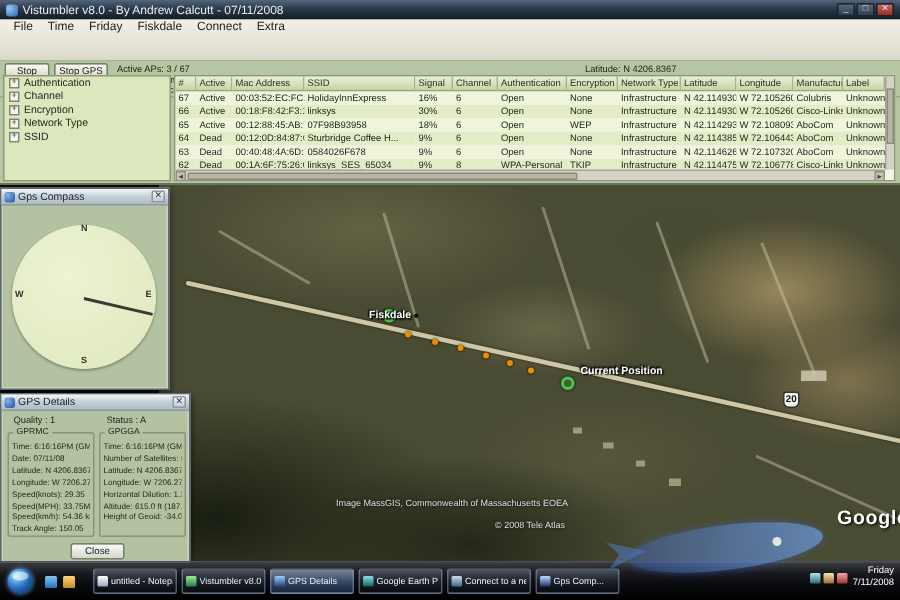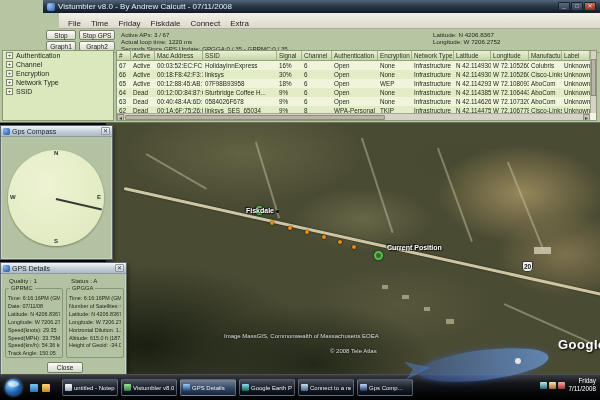--- a/index.html
+++ b/index.html
@@ -36,32 +36,32 @@
   #route-shield { position:absolute; width:11px; height:11px; background:#f5f5f0; border:1px solid #333;
                border-radius:2px 2px 4px 4px; color:#111; font-size:6.5px; font-weight:bold; text-align:center;
                line-height:10px; }
   .map-credit { position:absolute; color:rgba(255,255,255,.85); font-size:6px; white-space:nowrap;
                text-shadow:0 0 2px #000; }
   #google-logo { position:absolute; color:#fff; font-size:13px; font-weight:bold; letter-spacing:.5px;
                text-shadow:1px 1px 2px #000;margin-left:28px; }
 
   
   #main-win { position:absolute; left:0; top:0; width:600px; height:123px; z-index:5;
-              background:#b7c6a2; border-bottom:1px solid #6a7458;padding-left:43px; }
+              background:#b7c6a2; border-bottom:1px solid #6a7458; }
   #titlebar { height:13px; background:linear-gradient(180deg,#54657a 0%,#2b3949 45%,#121c28 100%);
               display:flex; align-items:center; padding:0 4px; gap:3px; }
   #title-ico { width:8px; height:8px; background:radial-gradient(circle at 30% 30%, #9ec4ee, #2a62b0);
               border-radius:2px; flex:none; }
   #title-text { color:#e8eef6; font-size:8px; white-space:nowrap; overflow:hidden; flex:1; }
   .win-ctrls { display:flex; gap:1px; }
   .win-ctrl { width:12px; height:9px; background:linear-gradient(#5a6a7c,#323e4e); border:1px solid #1a2430;
               border-radius:1px; color:#dde; font-size:6px; line-height:7px; text-align:center; }
   .win-ctrl.close { background:linear-gradient(#d06a5a,#9a2c1e); }
-  #menubar { height:16px; background:linear-gradient(#f2f0e8,#dcd9cc); display:flex; align-items:flex-end;
-              gap:0; padding-left:4px; border-bottom:1px solid #b0ad9e;margin-left:16px; }
+  #menubar { height:28px; background:linear-gradient(#f2f0e8,#dcd9cc); display:flex; align-items:flex-start;
+              gap:0; padding-left:4px; border-bottom:1px solid #b0ad9e; }
   .menu-item { font-size:8px; color:#222; padding:0 5px; }
   #toolbar { position:relative; height:24px; background:#b7c6a2; border-bottom:1px solid #97a782; }
   .tb-btn { position:absolute; height:10px; background:linear-gradient(#fcfcf8,#d9d9ca); border:1px solid #75856a;
               border-radius:2px; font-size:6.5px; color:#222; text-align:center; line-height:9px; }
   .tb-stat { position:absolute; font-size:6.2px; color:#1c2418; white-space:nowrap; }
 
   #tree-panel { position:absolute; left:2px; top:50px; width:112px; height:71px;
               background:#dbe7bd; border:1px solid #8a9a76; overflow:hidden; }
   .tree-item { display:flex; align-items:center; gap:3px; font-size:7px; color:#1c2418; padding:1px 0 1px 3px; }
   .tree-plus { width:7px; height:7px; border:1px solid #7a8a6a; background:#f4f6ec; font-size:6px; line-height:5px;

